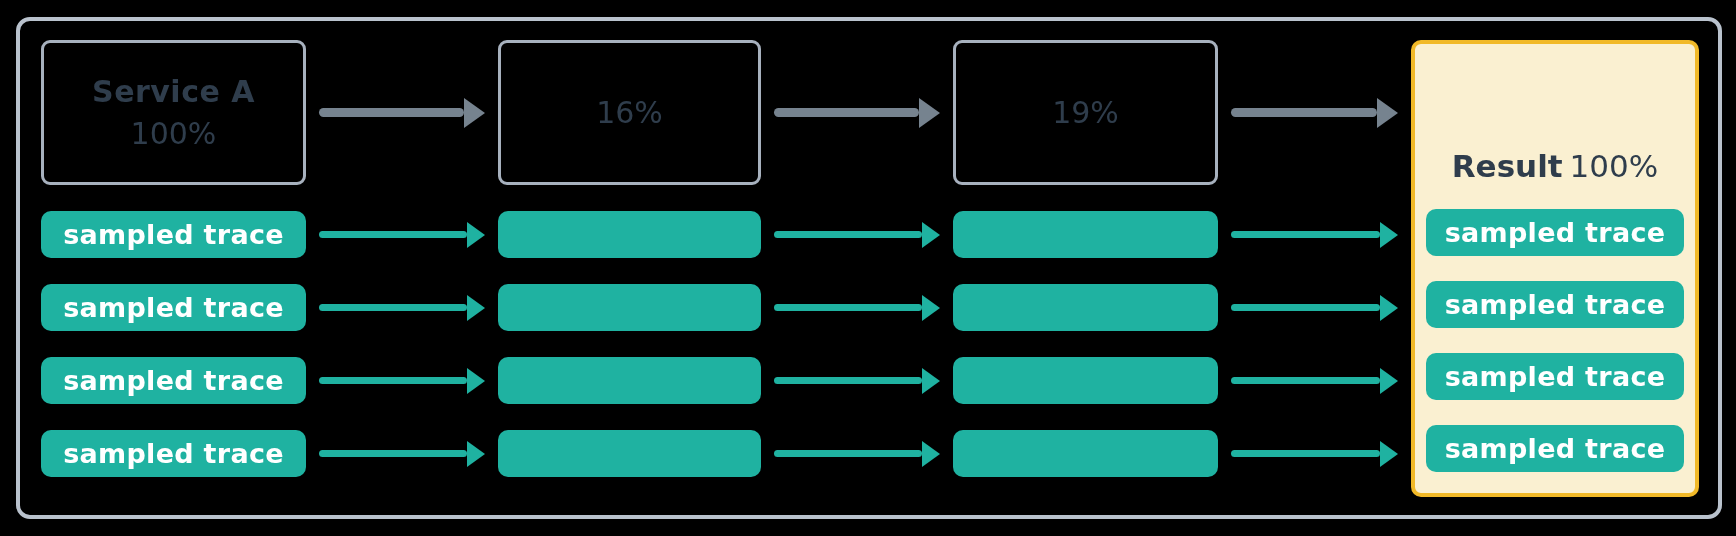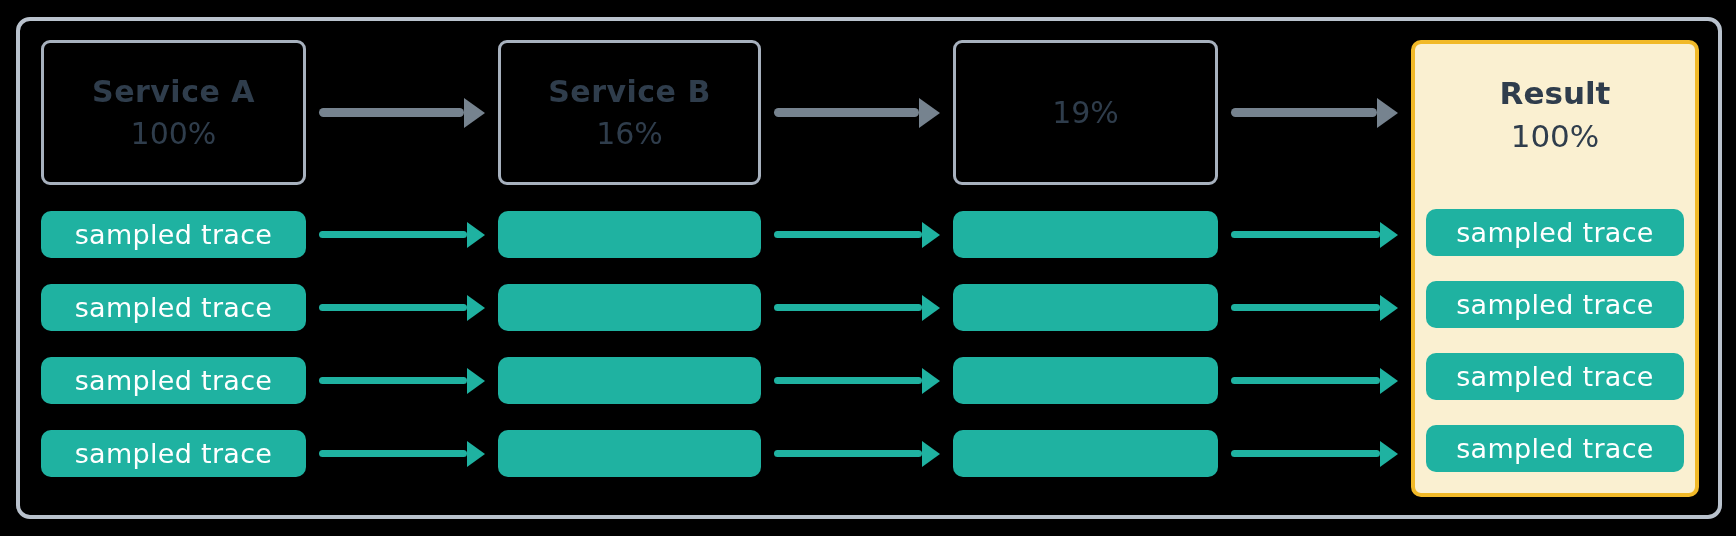--- a/index.html
+++ b/index.html
@@ -62,40 +62,40 @@
     border-top: 13px solid transparent;
     border-bottom: 13px solid transparent;
     border-left: 18px solid var(--teal);
   }
 
   .pill {
     background: var(--teal);
     border-radius: 10px;
     display: flex; align-items: center; justify-content: center;
     color: var(--pill-text);
-    font-size: 27px; font-weight: 400;
+    font-size: 27px; font-weight: 700;
     letter-spacing: .3px;
   }
 
   .result-box {
     grid-column: 7; grid-row: 1 / 6;
     align-self: start;
     height: calc(100% + 20px);
     background: var(--result-bg);
     border: 4px solid var(--result-border);
     border-radius: 10px;
     display: flex; flex-direction: column;
     gap: 25px;
     padding: 0 11px 19px 11px;
     color: var(--dark-text);
   }
   .result-title {
     height: 140px; flex: none;
-    display: flex; flex-direction: column;
-    align-items: center; justify-content: center;
+    display: flex; flex-direction: row;
+    align-items: flex-end; justify-content: center;
     gap: 7px;
   }
   .result-name { font-size: 31px; font-weight: 700; }
   .result-percent { font-size: 31px; font-weight: 400; }
   .result-box .pill { height: 47px; flex: none; }
 </style>
 </head>
 <body>
 
 <div class="canvas">
@@ -104,21 +104,20 @@
 
       <div class="service-box c1 r1">
         <div class="service-name">Service A</div>
         <div class="service-percent">100%</div>
       </div>
       <div class="arrow slate c2 r1">
         <div class="shaft"></div>
         <div class="head"></div>
       </div>
       <div class="service-box c3 r1">
-        <div class="service-name">Service B</div>
         <div class="service-percent">16%</div>
       </div>
       <div class="arrow slate c4 r1">
         <div class="shaft"></div>
         <div class="head"></div>
       </div>
       <div class="service-box c5 r1">
         <div class="service-percent">19%</div>
       </div>
       <div class="arrow slate c6 r1">

